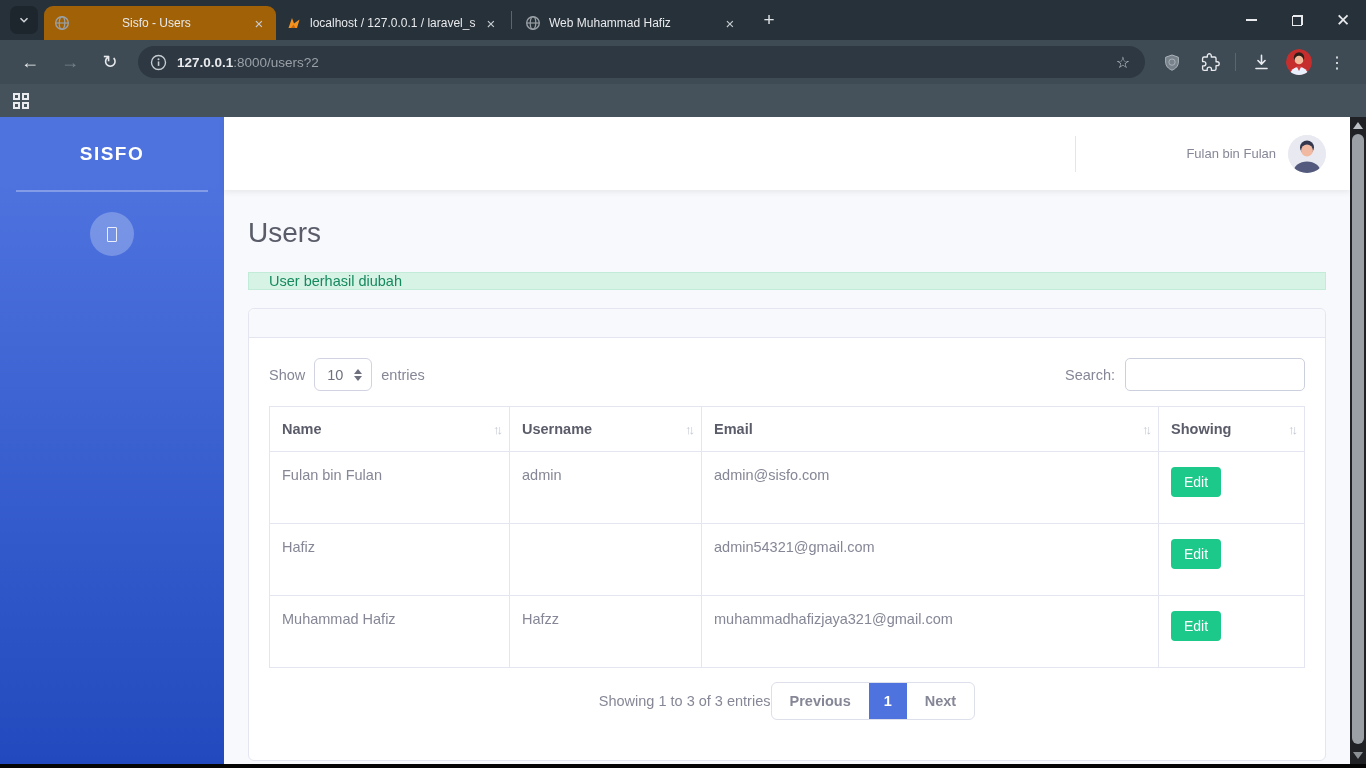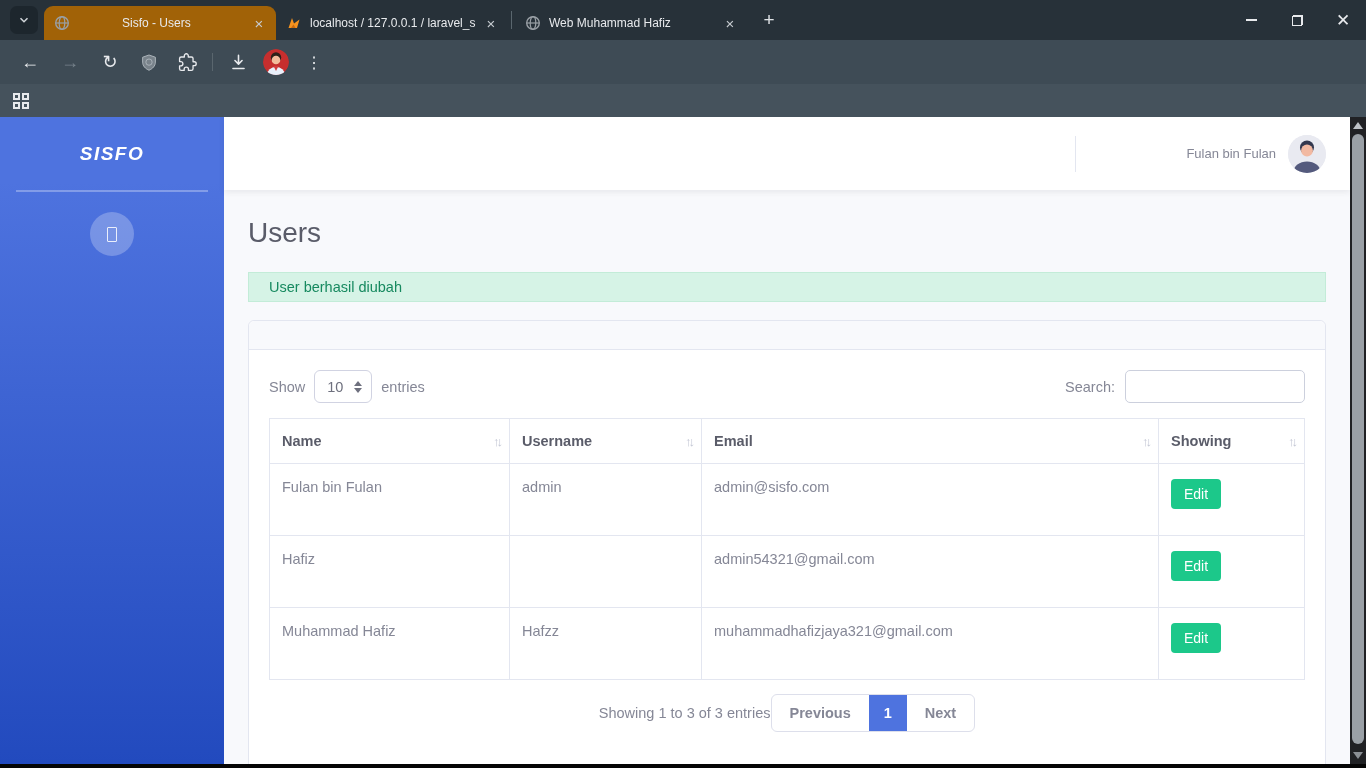--- a/index.html
+++ b/index.html
@@ -52,39 +52,39 @@
   .apps-grid { display:grid; grid-template-columns:7px 7px; grid-gap:2px; }
   .apps-grid span { width:7px; height:7px; border:2px solid #e8eaed; background:transparent; display:block; }
 
   
   .page { position:absolute; top:117px; left:0; width:1350px; height:647px;
     background:#f8f9fc; overflow:hidden; }
 
   .sidebar { position:absolute; left:0; top:0; width:224px; height:647px;
     background:linear-gradient(180deg,#4e73df 10%,#224abe 100%); }
   .brand { height:73px; display:flex; align-items:center; justify-content:center;
-    color:#fff; font-size:19px; font-weight:800; letter-spacing:1.5px;font-style:italic; }
+    color:#fff; font-size:19px; font-weight:800; letter-spacing:1.5px; }
   .side-hr { border:none; border-top:1px solid rgba(255,255,255,.3); margin:0 16px; }
   .side-item { padding:17px 20px; color:rgba(255,255,255,.9); font-size:14px; }
   .toggle-circle { width:44px; height:44px; border-radius:50%; background:rgba(255,255,255,.25);
     margin:20px auto 0; display:flex; align-items:center; justify-content:center; }
   .tofu { width:10px; height:15px; border:1.5px solid rgba(255,255,255,.85); border-radius:1px; display:block; }
 
   .main { position:absolute; left:224px; top:0; width:1126px; height:647px; }
   .topbar { height:73px; background:#fff; box-shadow:0 2px 6px rgba(58,59,69,.09);
     display:flex; align-items:center; justify-content:flex-end; padding:0 24px; }
   .topbar-divider { width:1px; height:36px; background:#e3e6f0; margin-right:110px; }
   .user-chip { display:flex; align-items:center; }
   .user-name { color:#858796; font-size:13px; margin-right:12px; }
   .user-avatar { width:38px; height:38px; border-radius:50%; overflow:hidden; background:#e9eaf1; }
 
   .content { padding:26px 24px 0; }
   .page-title { color:#5a5c69; font-size:28px; font-weight:400; line-height:34px; margin-bottom:22px; }
   .alert-success { background:#d6f3e6; border:1px solid #c3ecd8; color:#16895f;
-    border-radius:0; padding:6px 20px; font-size:14.5px; margin-bottom:18px; }
+    border-radius:0; padding:0 20px; font-size:14.5px; margin-bottom:18px; }
 
   .card { background:#fff; border:1px solid #e3e6f0; border-radius:6px; }
   .card-header { height:29px; background:#f8f9fc; border-bottom:1px solid #e3e6f0; border-radius:6px 6px 0 0; }
   .card-body { padding:20px; }
 
   .dt-controls { display:flex; justify-content:space-between; 
     margin-bottom:15px; color:#858796; font-size:14.5px; }
   .dt-length { display:flex; align-items:center; gap:9px; }
   .select-box { border:1px solid #d1d3e2; border-radius:6px; height:33px; width:58px;
     display:flex; align-items:center; justify-content:space-between; padding:0 9px 0 12px; color:#6e707e; }
@@ -176,20 +176,29 @@
       </div>
     <div class="win-btn win-close">✕</div>
   </div>
 </div>
 
 <div class="toolbar">
   <div class="nav-btn">←</div>
   <div class="nav-btn disabled">→</div>
   <div class="nav-btn">↻</div>
 
+  <div class="url-bar">
+    <svg width="17" height="17" viewBox="0 0 16 16">
+      <circle cx="8" cy="8" r="6.6" fill="none" stroke="#c7ccd1" stroke-width="1.3"></circle>
+      <rect x="7.3" y="7" width="1.5" height="4.2" fill="#c7ccd1"></rect>
+      <circle cx="8" cy="4.9" r="0.95" fill="#c7ccd1"></circle>
+    </svg>
+    <div class="url-text"><span class="host">127.0.0.1</span><span>:8000/users?2</span></div>
+    <div class="star-btn">☆</div>
+  </div>
 
   <div class="tb-icon">
     <svg width="18" height="19" viewBox="0 0 24 24">
       <path d="M12 2 L20.5 5 V11.5 C20.5 16.5 16.8 20.3 12 22.3 C7.2 20.3 3.5 16.5 3.5 11.5 V5 Z" fill="#78828a" stroke="#aeb6bc" stroke-width="1.3"></path>
       <circle cx="12" cy="11.5" r="4.2" fill="none" stroke="#aeb6bc" stroke-width="1.2"></circle>
     </svg>
   </div>
   <div class="tb-icon">
     <svg width="19" height="19" viewBox="0 0 24 24">
       <path d="M20.5 11h-1.5V7c0-1.1-.9-2-2-2h-4V3.5C13 2.1 11.9 1 10.5 1S8 2.1 8 3.5V5H4c-1.1 0-2 .9-2 2v3.8h1.5c1.5 0 2.7 1.2 2.7 2.7S5 16.2 3.5 16.2H2V20c0 1.1.9 2 2 2h3.8v-1.5c0-1.5 1.2-2.7 2.7-2.7s2.7 1.2 2.7 2.7V22H17c1.1 0 2-.9 2-2v-4h1.5c1.4 0 2.5-1.1 2.5-2.5S21.9 11 20.5 11z" fill="none" stroke="#e8eaed" stroke-width="1.7" stroke-linejoin="round"></path>

